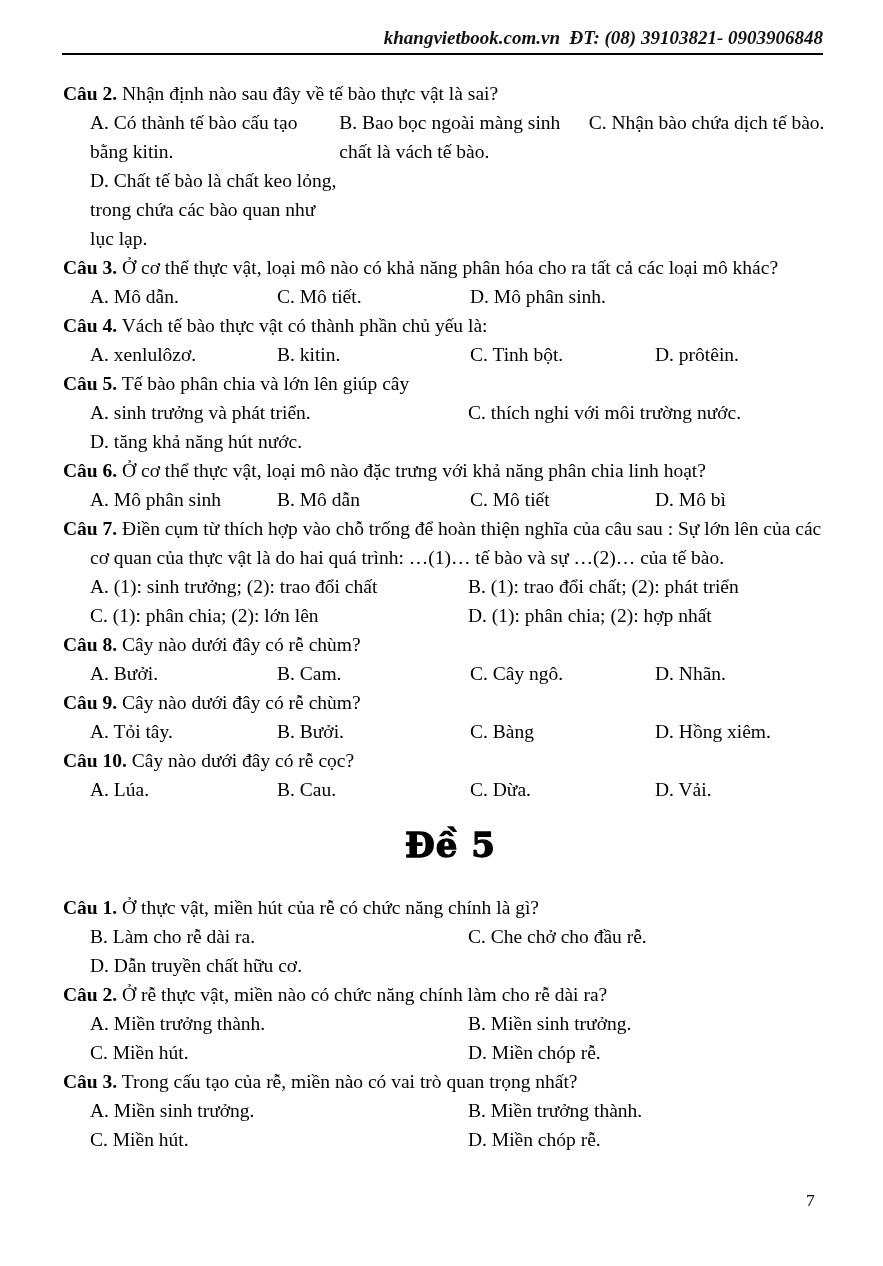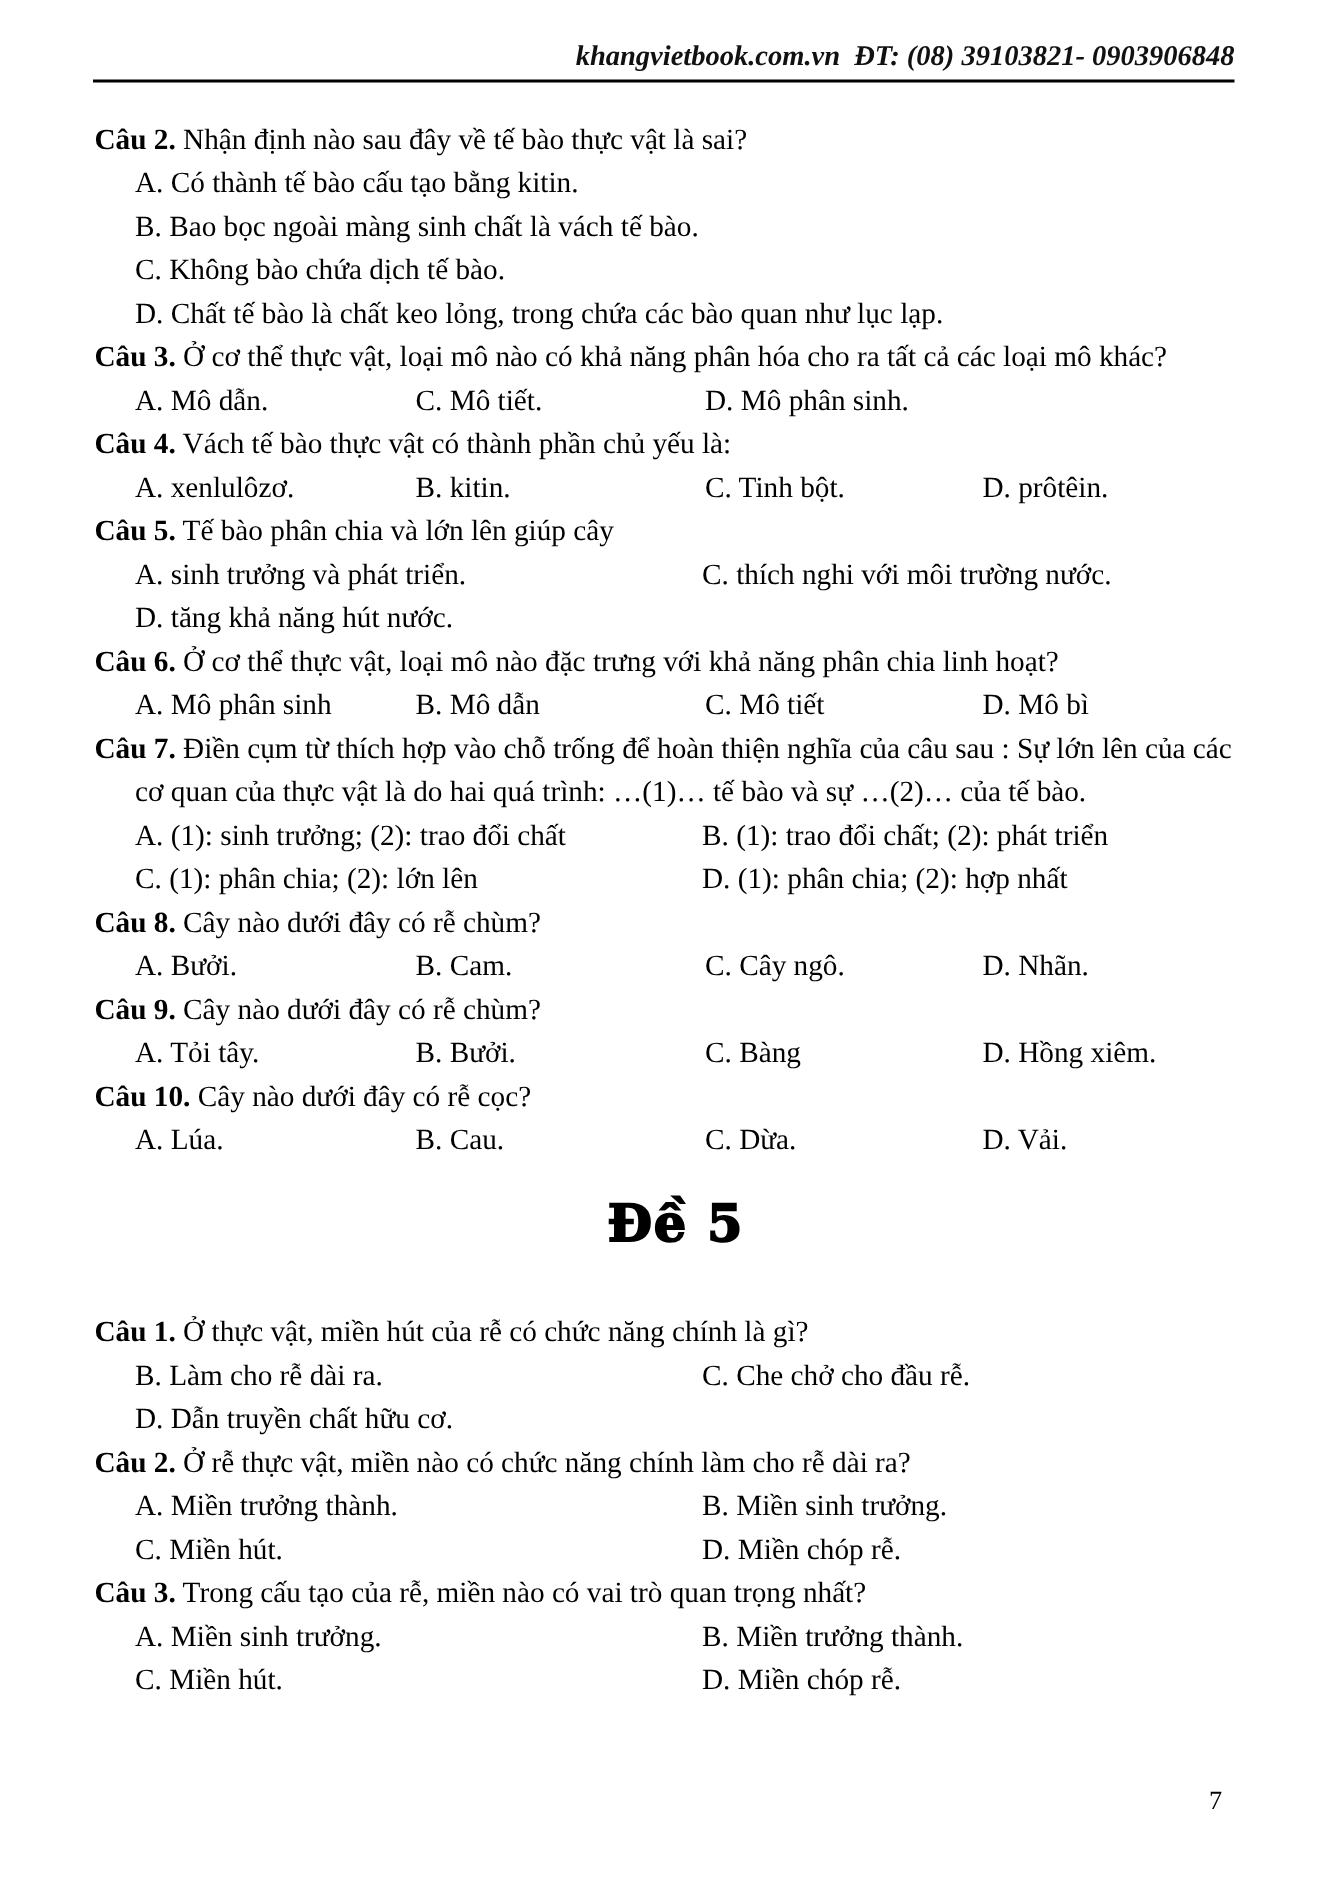--- a/index.html
+++ b/index.html
@@ -36,32 +36,32 @@
   }
   .q-line {
     padding-left: 27px;
     text-indent: -27px;
   }
   .q-label { font-weight: bold; }
   .opts {
     padding-left: 27px;
     display: grid;
   }
-  .opts.stack { grid-template-columns: 1fr; }
+  .opts.stack { grid-template-columns: 1fr 1fr 1fr; }
   .opts.cols4 { grid-template-columns: 187px 193px 185px auto; }
   .opts.cols2 { grid-template-columns: 378px auto; }
   .opt { display: block; }
   .section-title {
     text-align: center;
     font-family: "DejaVu Serif", serif;
     font-weight: bold;
     font-size: 34px;
     line-height: 38px;
     margin-top: 22px;
-    margin-bottom: 39px;
+    margin-bottom: 29px;
     letter-spacing: 1px;
     -webkit-text-stroke: 1.3px #000;
   }
   .page-number {
     position: absolute;
     top: 1189px;
     left: 806px;
     font-size: 17.5px;
     line-height: 22px;
   }
@@ -73,21 +73,21 @@
   <header class="page-header">
     <span>khangvietbook.com.vn&nbsp; ĐT: (08) 39103821- 0903906848</span>
   </header>
 
   <main class="doc-body">
       <div class="question">
         <div class="q-line"><span class="q-label">Câu 2.</span> <span>Nhận định nào sau đây về tế bào thực vật là sai?</span></div>
         <div class="opts stack">
           <span class="opt">A. Có thành tế bào cấu tạo bằng kitin.</span>
           <span class="opt">B. Bao bọc ngoài màng sinh chất là vách tế bào.</span>
-          <span class="opt">C. Không bào chứa dịch tế bào.</span>
+          <span class="opt">C. Nhận bào chứa dịch tế bào.</span>
           <span class="opt">D. Chất tế bào là chất keo lỏng, trong chứa các bào quan như lục lạp.</span>
         </div>
       </div>
       <div class="question">
         <div class="q-line"><span class="q-label">Câu 3.</span> <span>Ở cơ thể thực vật, loại mô nào có khả năng phân hóa cho ra tất cả các loại mô khác?</span></div>
         <div class="opts cols4">
           <span class="opt">A. Mô dẫn.</span>
           <span class="opt">C. Mô tiết.</span>
           <span class="opt">D. Mô phân sinh.</span>
         </div>

